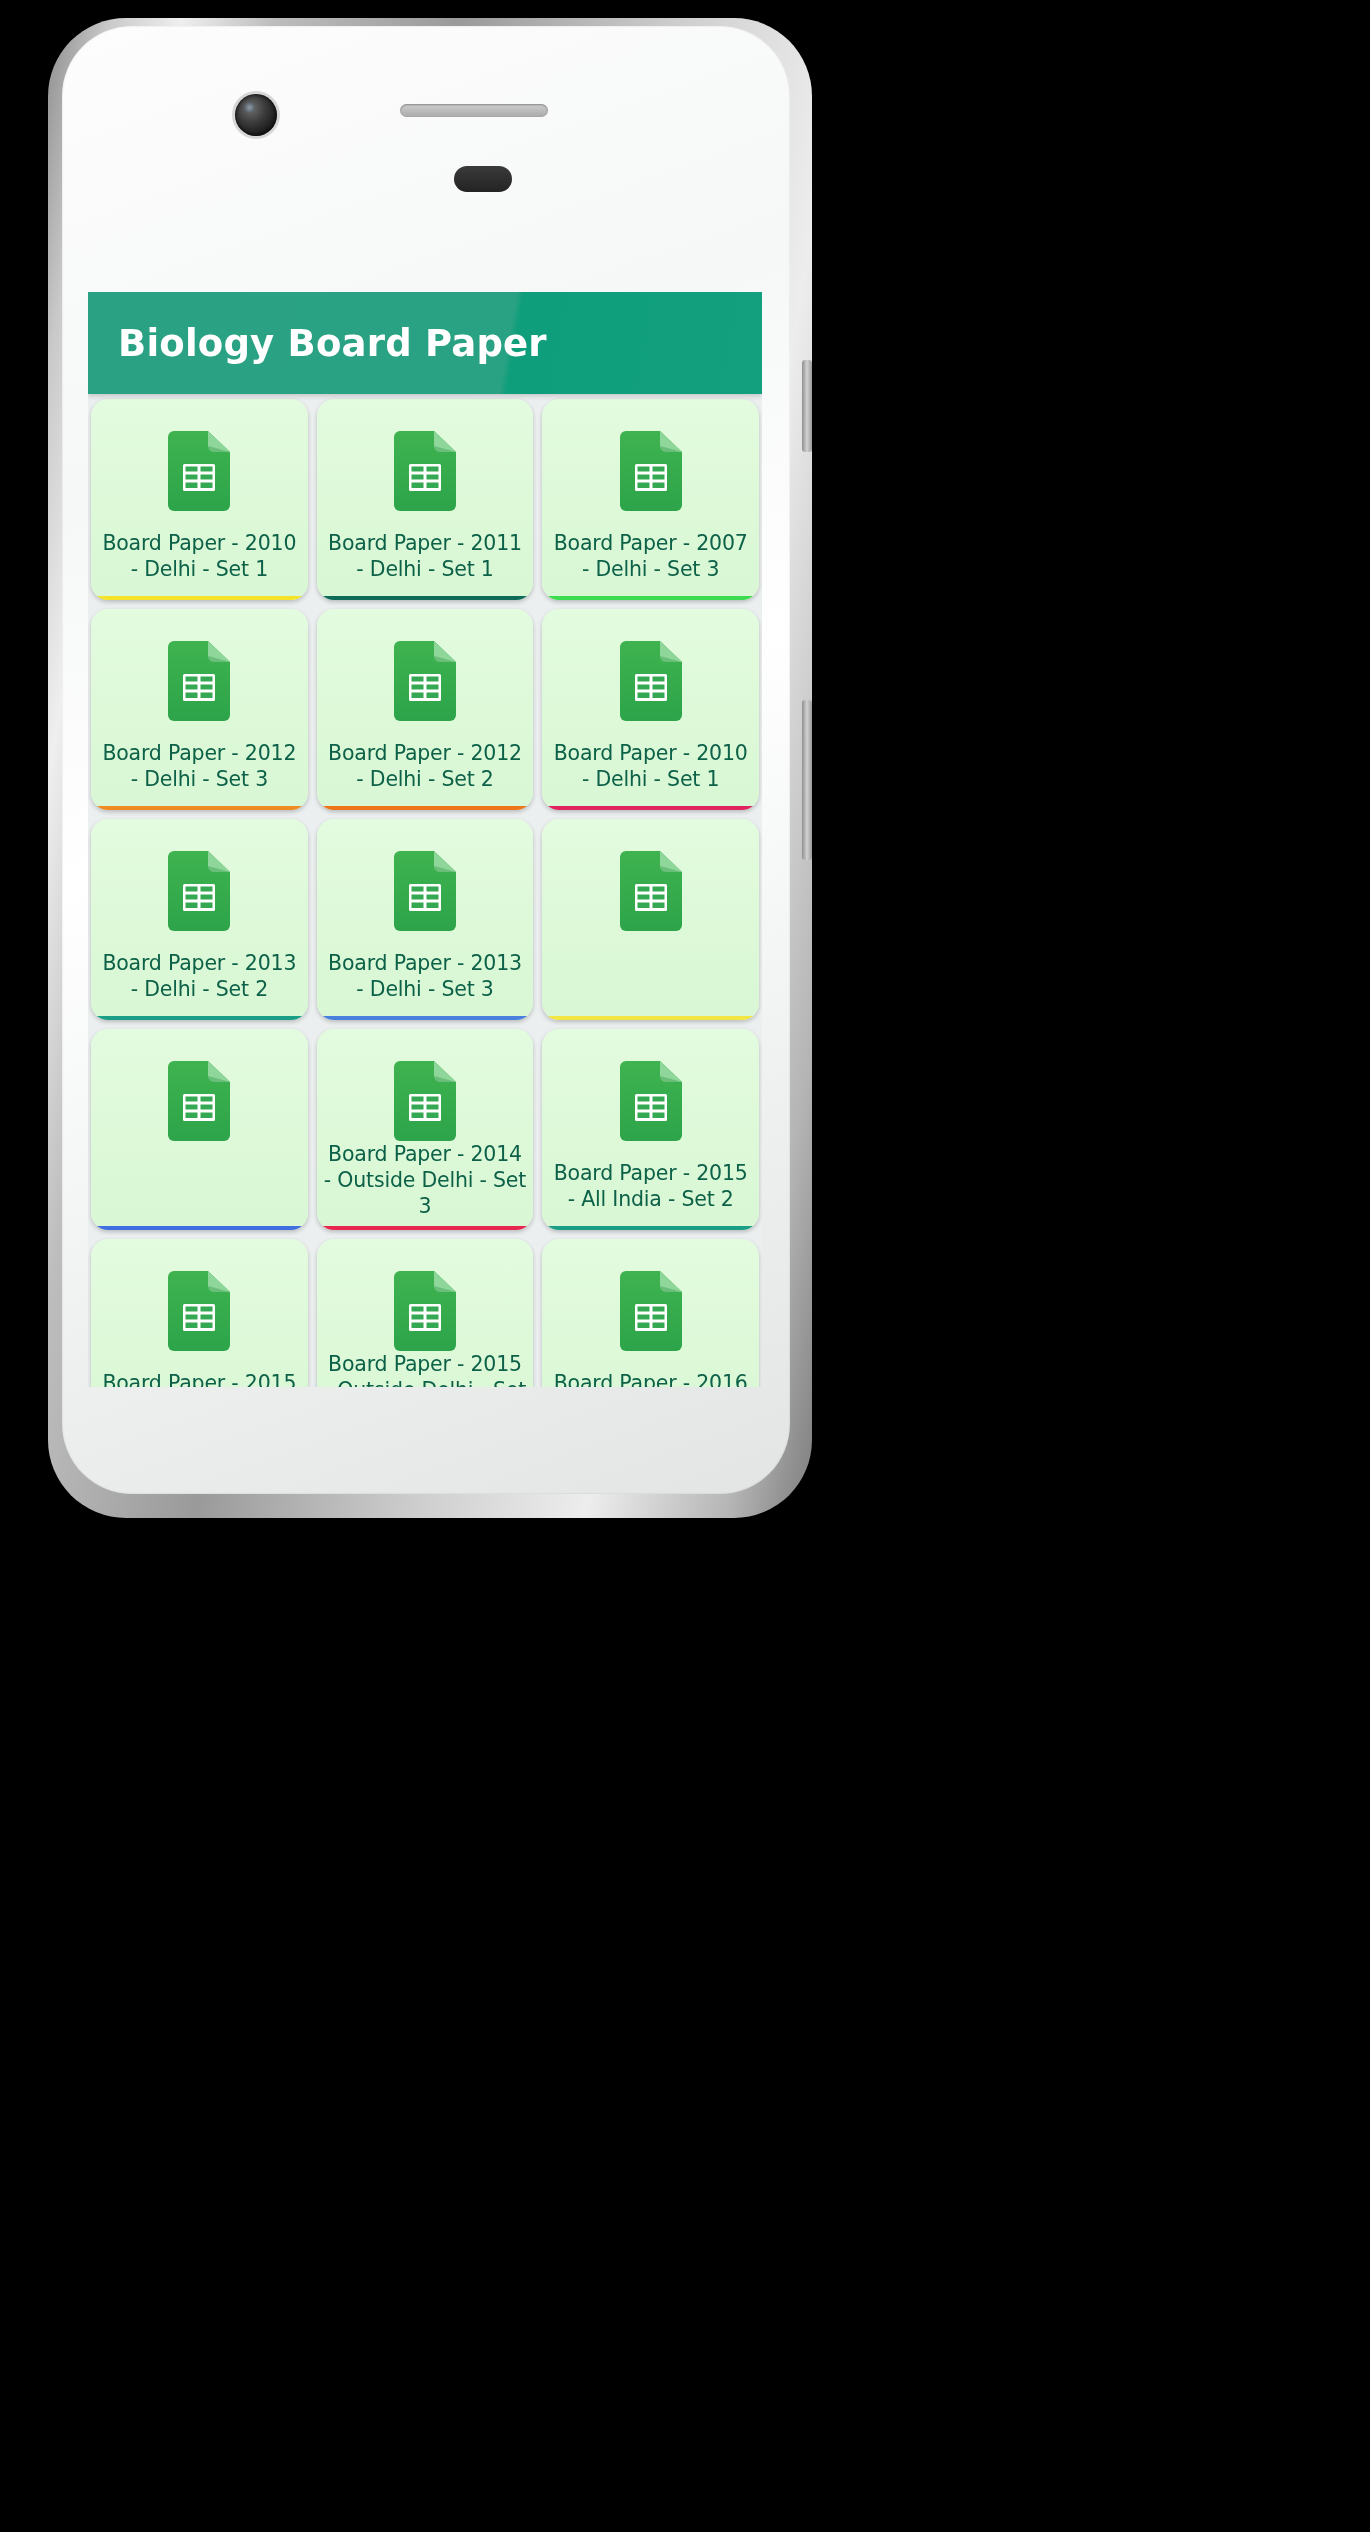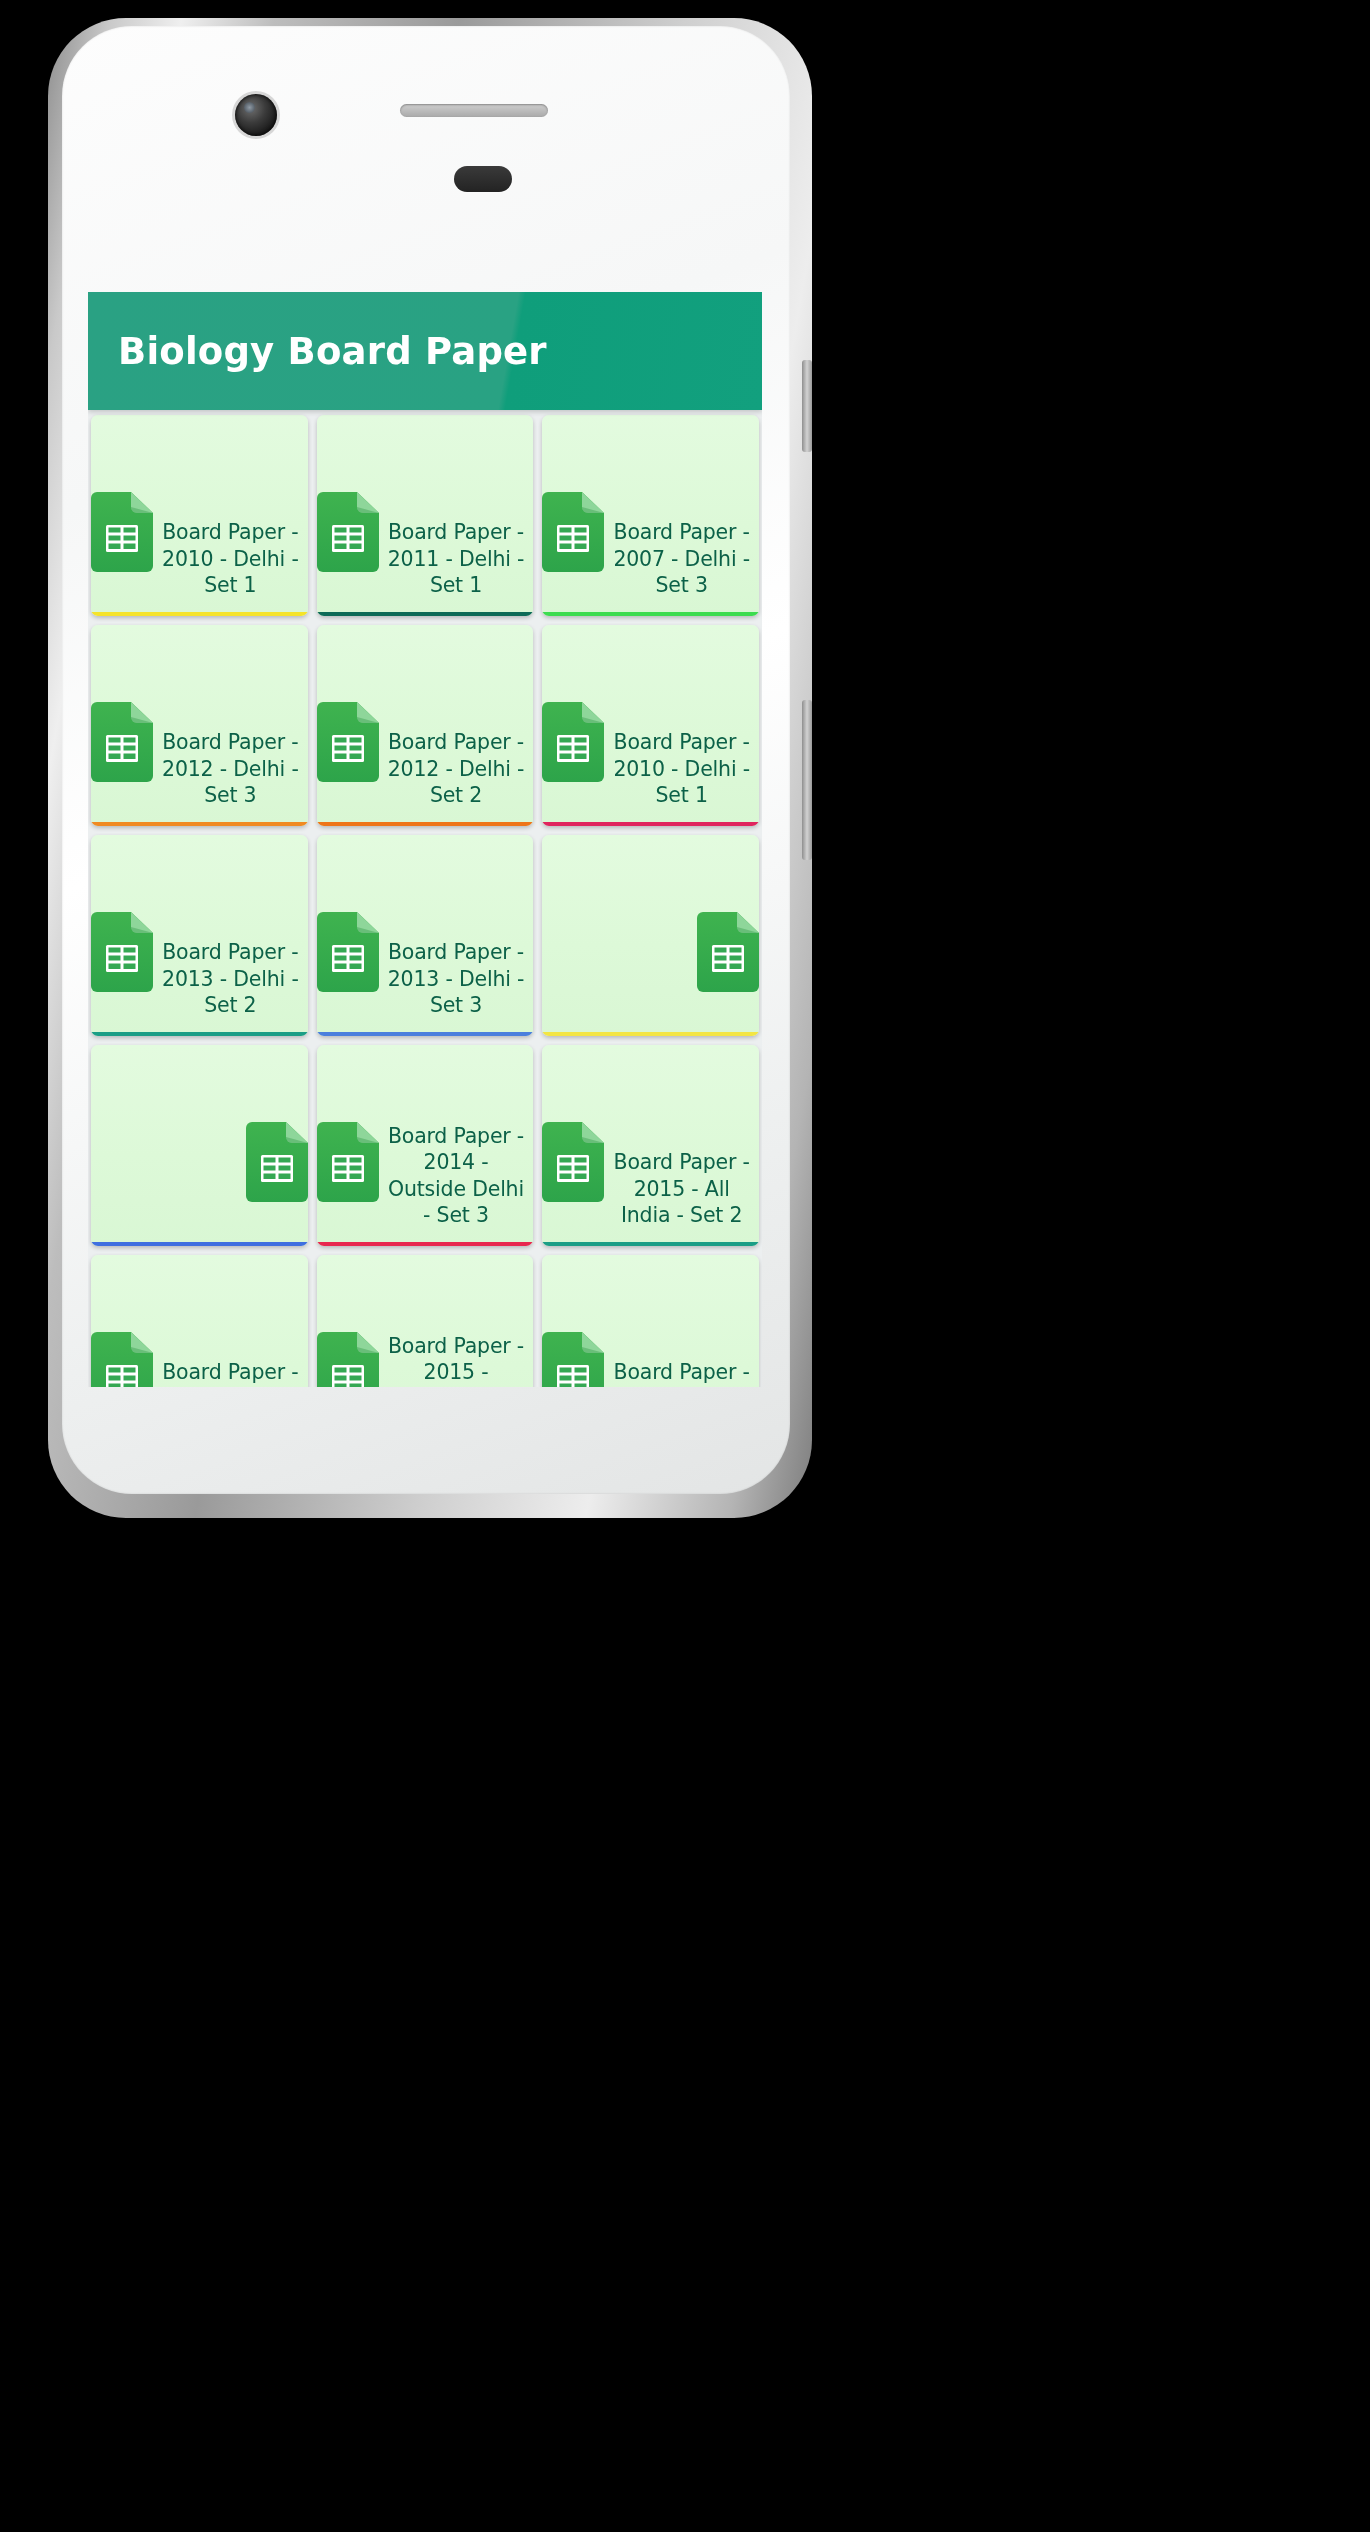--- a/index.html
+++ b/index.html
@@ -102,21 +102,21 @@
     left: 88px;
     top: 292px;
     width: 674px;
     height: 1095px;
     background: #eceff0;
     overflow: hidden;
   }
 
   
   .appbar {
-    height: 118px;
+    height: 102px;
     background: linear-gradient(100deg,#2aa183 0%, #29a283 62%, #0f9e7b 63%, #12a07e 100%);
     display: flex;
     align-items: center;
     padding: 0 30px;
     box-shadow: 0 2px 5px rgba(0,0,0,.18);
     position: relative;
     z-index: 3;
   }
   .appbar-title {
     color: #ffffff;
@@ -131,26 +131,26 @@
     padding: 5px 3px 0 3px;
     display: grid;
     grid-template-columns: repeat(3, 1fr);
     gap: 9px 9px;
   }
 
   .card {
     position: relative;
     height: 201px;
     background: linear-gradient(180deg,#e3fbdf 0%, #ddf9d8 55%, #d9f7d4 100%);
-    border-radius: 7px;
+    border-radius: 17px;
     box-shadow: 0 2px 4px rgba(0,0,0,.22);
     display: flex;
-    flex-direction: row;
+    flex-direction: column;
     align-items: center;
-    justify-content: flex-end;
+    justify-content: space-between;
     overflow: hidden;
     cursor: pointer;
   }
   .card-accent {
     position: absolute;
     left: 0; right: 0; bottom: 0;
     height: 4px;
   }
 
   .sheet-icon {

